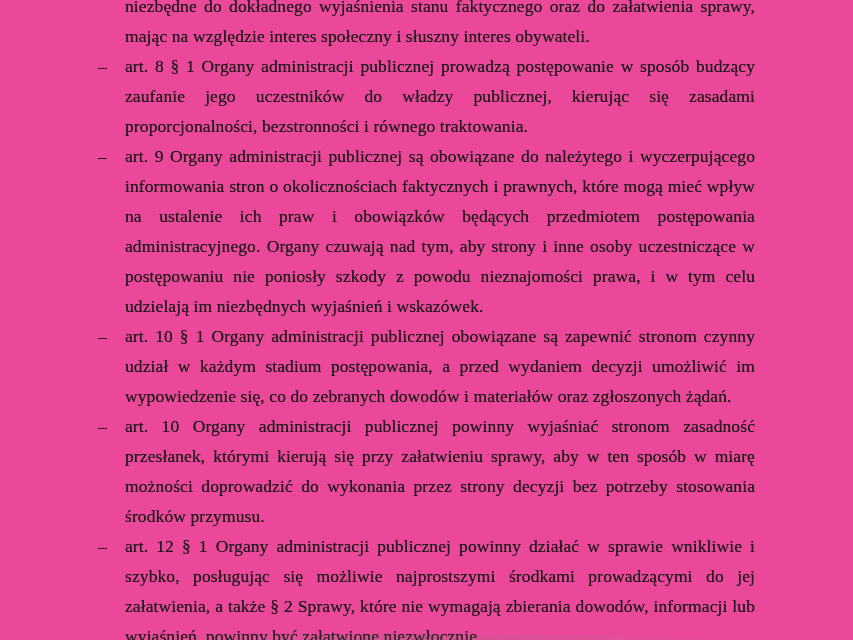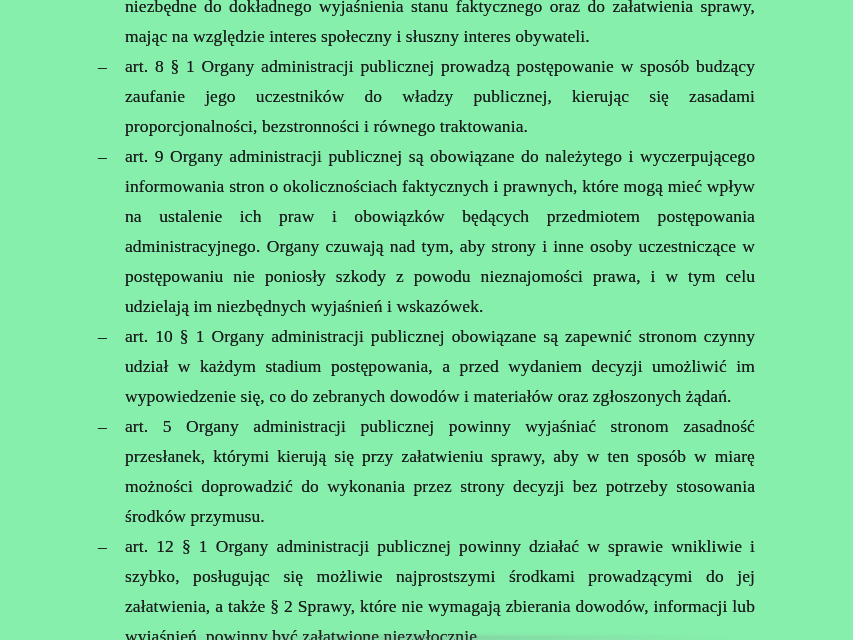--- a/index.html
+++ b/index.html
@@ -4,21 +4,21 @@
 <style>
   html, body {
     margin: 0;
     padding: 0;
     background: #ffffff;
   }
   .page {
     position: relative;
     width: 853px;
     height: 640px;
-    background: #86efac;
+    background: #ec4899;
     overflow: hidden;
     font-family: "Liberation Serif", "DejaVu Serif", serif;
     color: #1b1b1d;
   }
   .text-block {
     position: absolute;
     left: 125px;
     top: -9px;
     width: 630px;
     font-size: 17.5px;
@@ -71,21 +71,21 @@
       <span>art. 9 Organy administracji publicznej są obowiązane do należytego i wyczerpującego informowania stron o okolicznościach faktycznych i prawnych, które mogą mieć wpływ na ustalenie ich praw i obowiązków będących przedmiotem postępowania administracyjnego. Organy czuwają nad tym, aby strony i inne osoby uczestniczące w postępowaniu nie poniosły szkody z powodu nieznajomości prawa, i w tym celu udzielają im niezbędnych wyjaśnień i wskazówek.</span>
     </p>
 
     <p class="para">
       <span class="marker">–</span>
       <span>art. 10 § 1 Organy administracji publicznej obowiązane są zapewnić stronom czynny udział w każdym stadium postępowania, a przed wydaniem decyzji umożliwić im wypowiedzenie się, co do zebranych dowodów i materiałów oraz zgłoszonych żądań.</span>
     </p>
 
     <p class="para">
       <span class="marker">–</span>
-      <span>art. 5 Organy administracji publicznej powinny wyjaśniać stronom zasadność przesłanek, którymi kierują się przy załatwieniu sprawy, aby w ten sposób w miarę możności doprowadzić do wykonania przez strony decyzji bez potrzeby stosowania środków przymusu.</span>
+      <span>art. 10 Organy administracji publicznej powinny wyjaśniać stronom zasadność przesłanek, którymi kierują się przy załatwieniu sprawy, aby w ten sposób w miarę możności doprowadzić do wykonania przez strony decyzji bez potrzeby stosowania środków przymusu.</span>
     </p>
 
     <p class="para">
       <span class="marker">–</span>
       <span>art. 12 § 1 Organy administracji publicznej powinny działać w sprawie wnikliwie i szybko, posługując się możliwie najprostszymi środkami prowadzącymi do jej załatwienia, a także § 2 Sprawy, które nie wymagają zbierania dowodów, informacji lub wyjaśnień, powinny być załatwione niezwłocznie.</span>
     </p>
 
   </div>
 
   <div class="scan-smudge"></div>

